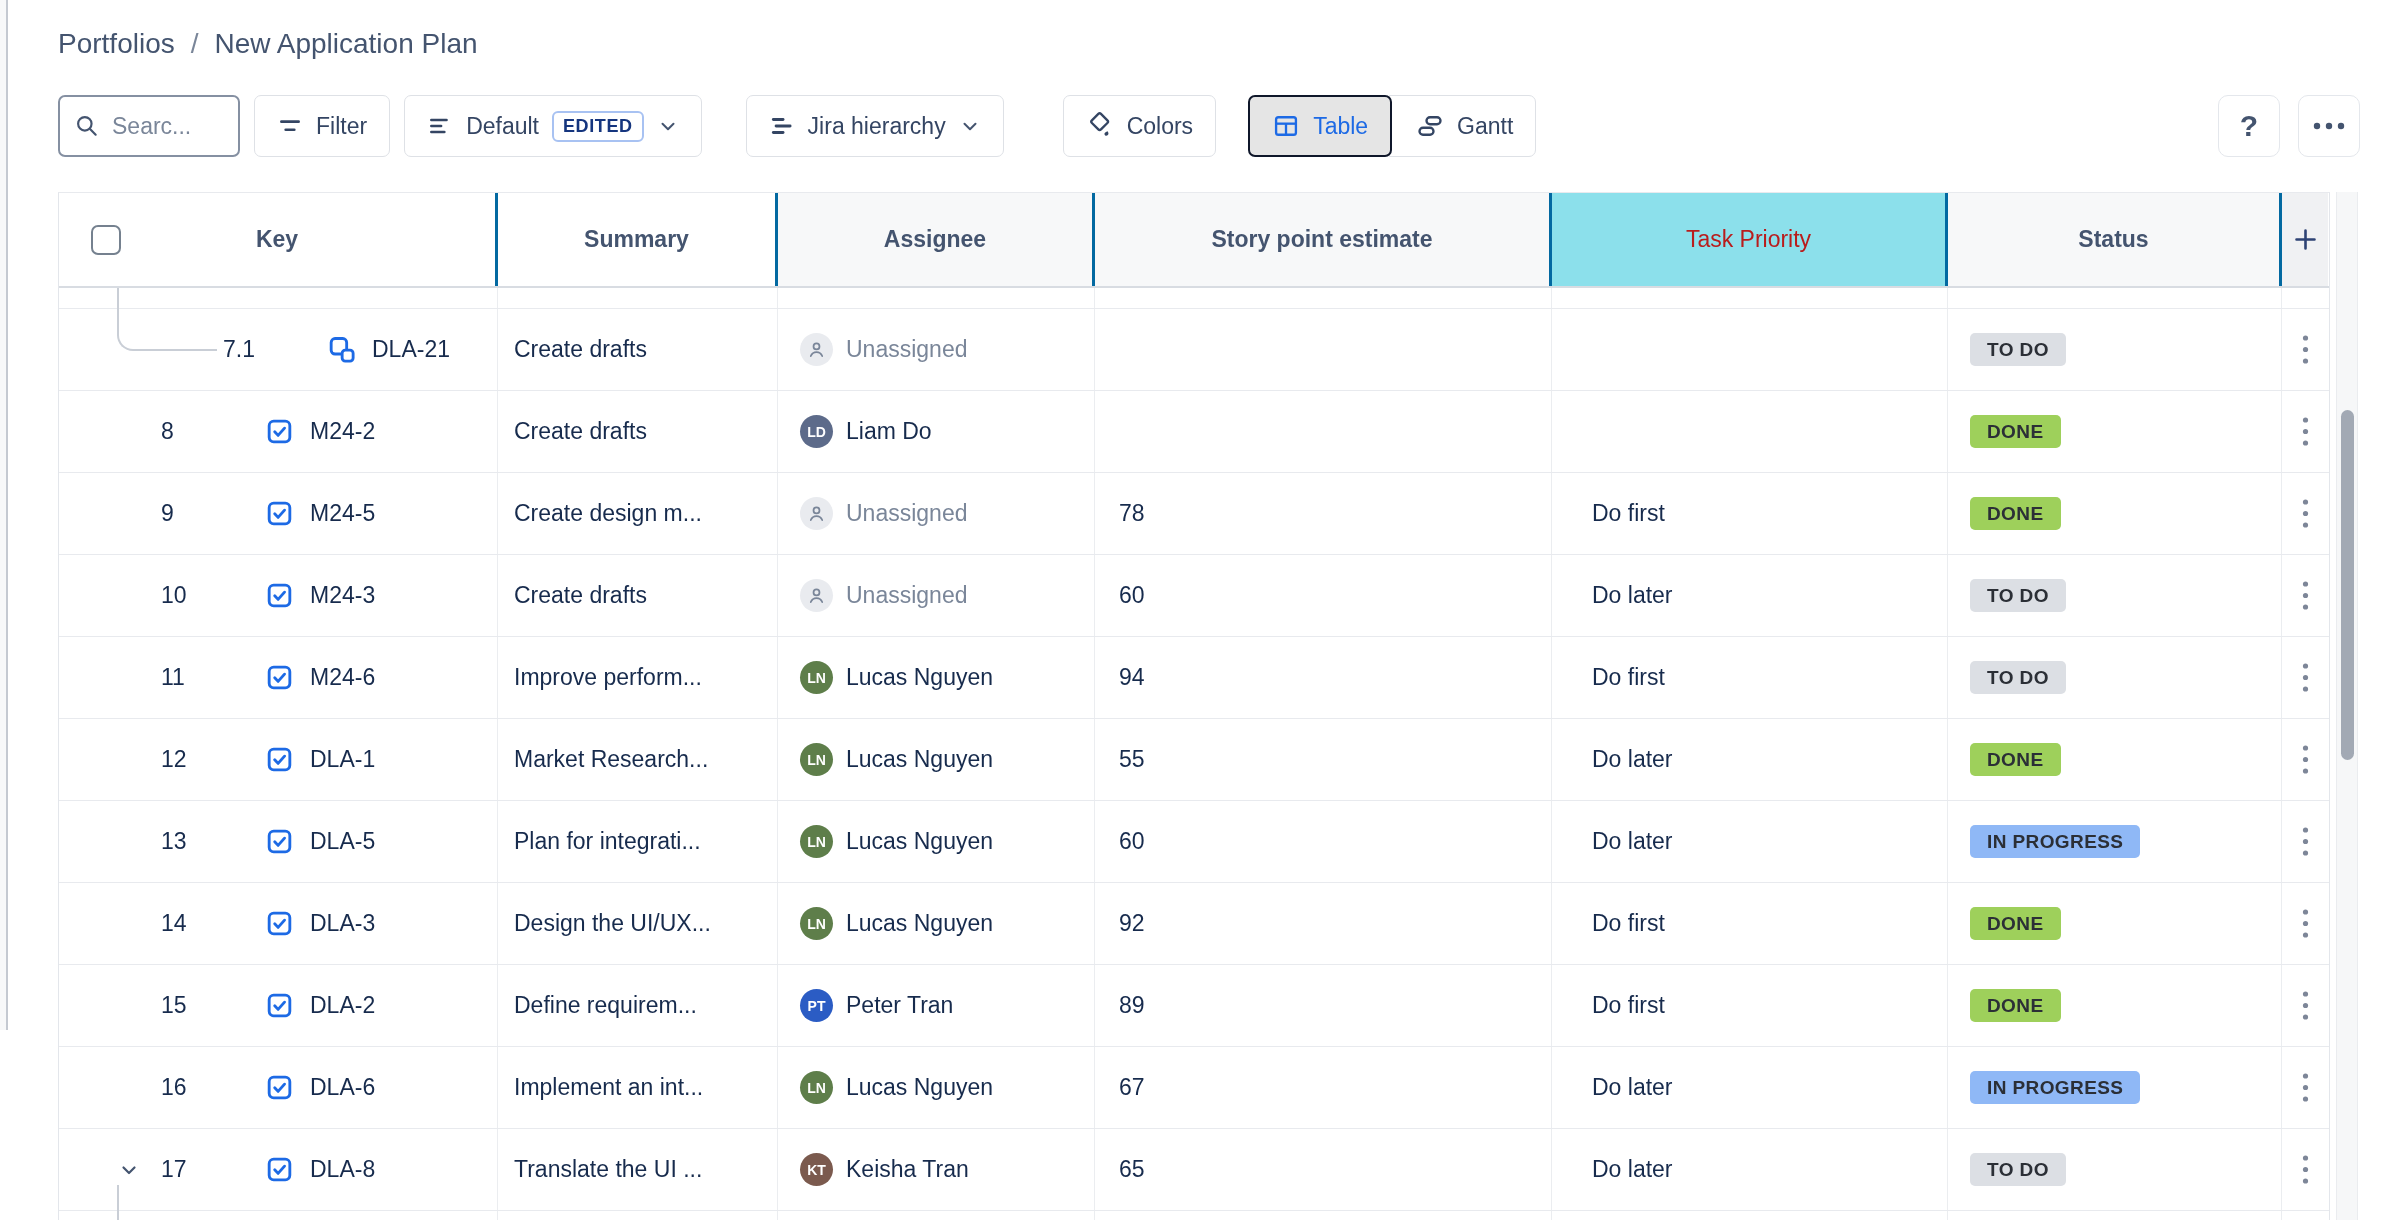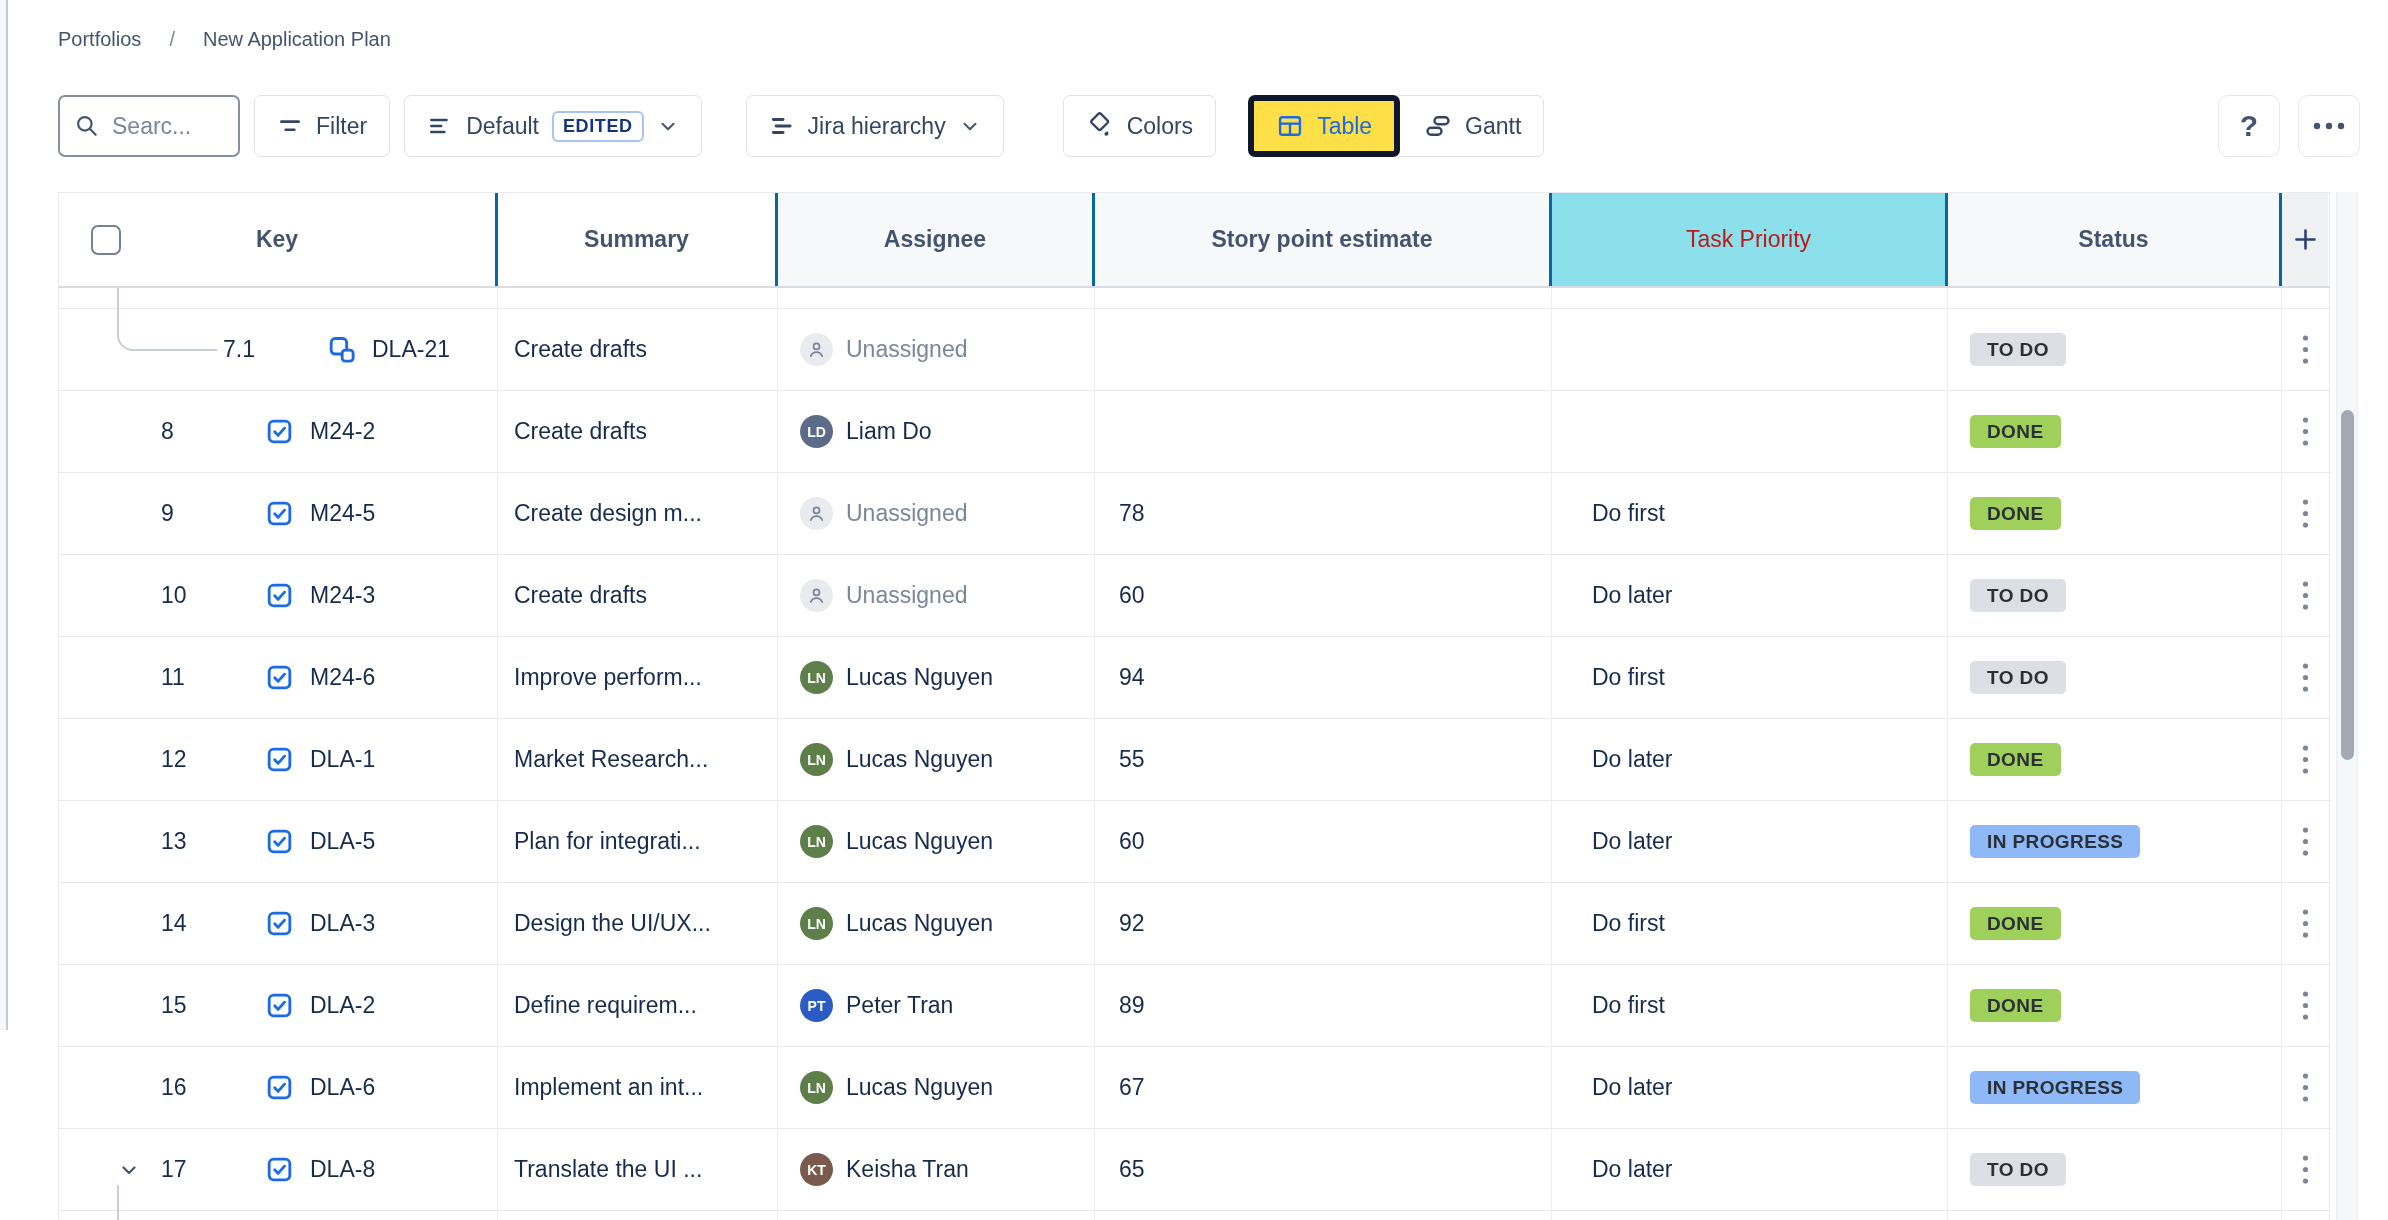--- a/index.html
+++ b/index.html
@@ -2,37 +2,37 @@
 <html><head>
 <meta charset="utf-8">
 <style>
   html,body{margin:0;padding:0}
   body{width:2388px;height:1220px;overflow:hidden;background:#fff;
        font-family:"Liberation Sans",sans-serif;color:#172B4D;position:relative}
 
   .side-gutter{position:absolute;left:0;top:0;width:6px;height:1030px;background:#F7F8F9}
   .side-line{position:absolute;left:6px;top:0;width:2px;height:1030px;background:#C4C9D1}
 
-  .breadcrumb{position:absolute;top:28px;left:58px;font-size:20px;color:#44546F;
-              font-weight:500;display:flex;gap:28px;align-items:flex-start}
+  .breadcrumb{position:absolute;top:28px;left:58px;font-size:28px;color:#44546F;
+              font-weight:500;display:flex;gap:16px;align-items:flex-start}
   .crumb{cursor:pointer}
   .crumb-sep{color:#7A8699;font-weight:400}
 
   .toolbar{position:absolute;top:95px;left:58px;right:28px;height:62px;display:flex;align-items:flex-end;gap:14px}
   .tbtn{height:62px;box-sizing:border-box;display:flex;align-items:center;gap:13px;padding:0 22px;
         border:1px solid #DEE1E6;border-radius:7px;background:#fff;font-size:23px;font-weight:500;color:#344563;white-space:nowrap}
   .search{width:182px;box-sizing:border-box;height:62px;border:2px solid #8590A2;border-radius:7px;
           display:flex;align-items:center;gap:10px;padding:0 14px;background:#fff}
   .search input{border:0;outline:0;width:112px;font:inherit;font-size:23px;color:#344563;background:transparent}
   .search input::placeholder{color:#7A8699}
   .lozenge{border:2px solid #A8C2F2;color:#15357E;border-radius:6px;padding:3px 9px;
            font-size:18px;font-weight:700;letter-spacing:.6px}
   .ml30{margin-left:30px}.ml45{margin-left:45px}
   .seg{display:flex;align-items:center;margin-left:18px}
-  .tbtn.table-active{border:6px solid #0f172a;background:#fde047;color:#1D6AE5;position:relative;z-index:2}
+  .tbtn.table-active{border:2px solid #0f172a;background:#e5e5e5;color:#1D6AE5;position:relative;z-index:2}
   .tbtn.gantt{border-radius:0 7px 7px 0;margin-left:-3px;padding-left:26px;z-index:1}
   .right-group{margin-left:auto;display:flex;gap:18px}
   .icon-btn{width:62px;height:62px;box-sizing:border-box;border:1px solid #E4E7EC;border-radius:10px;
             background:#fff;display:flex;align-items:center;justify-content:center;
             font-size:30px;font-weight:700;color:#44546F}
 
   .tablewrap{position:absolute;left:58px;top:192px;width:2270px;
              border-left:1px solid #E3E6EB;border-right:1px solid #E3E6EB;border-top:1px solid #E8EAEE;box-sizing:content-box}
   .grid{display:grid;grid-template-columns:439px 280px 317px 457px 396px 334px 46px}
   .hrow{height:93px;border-bottom:2px solid #D8DCE2}

